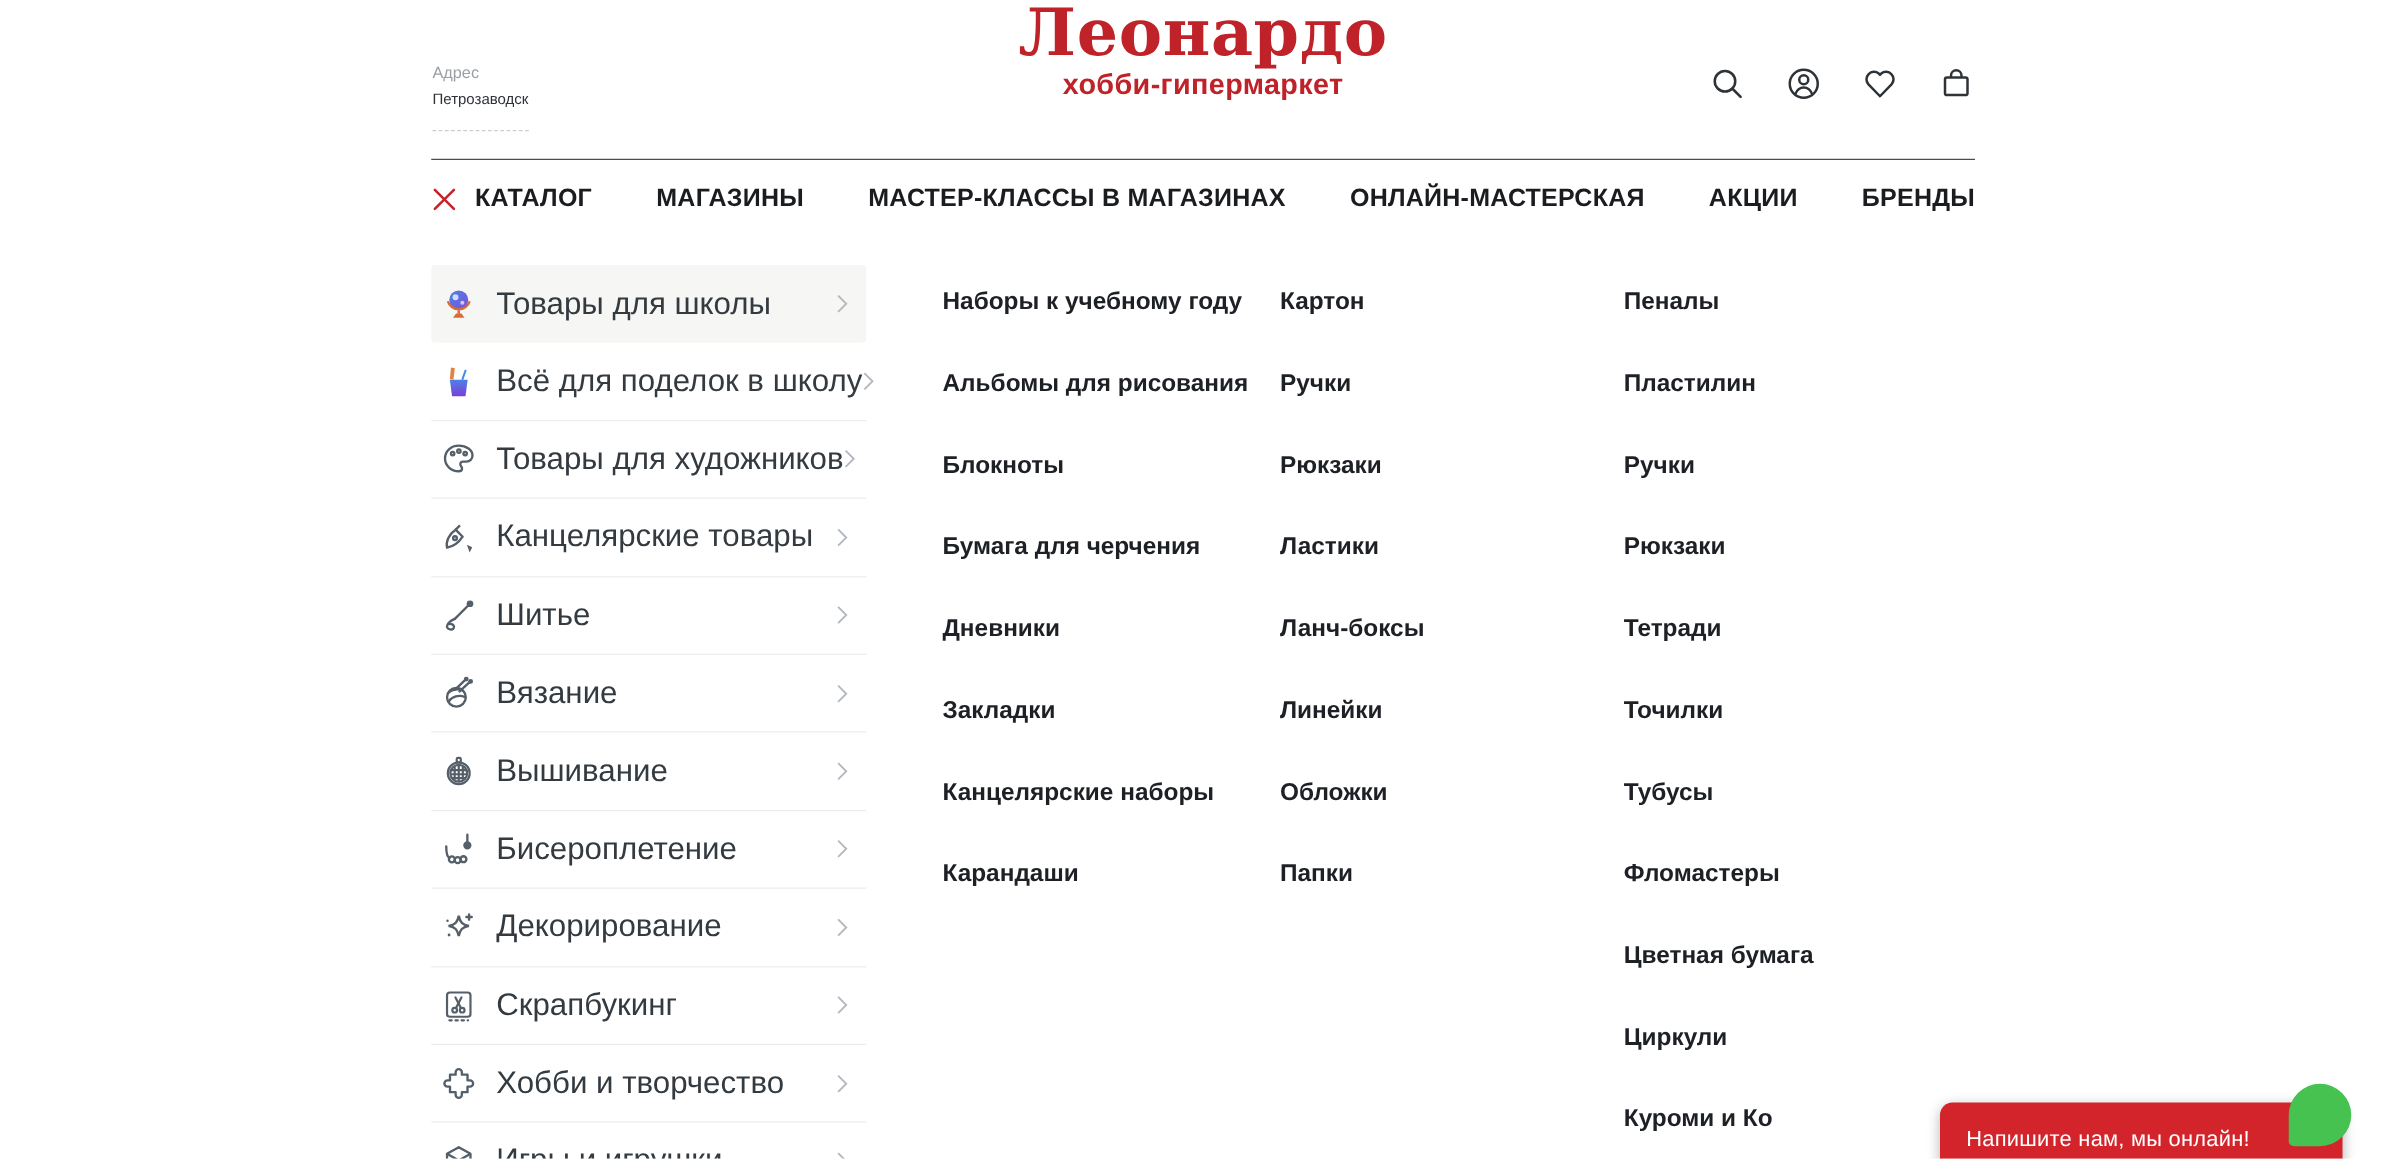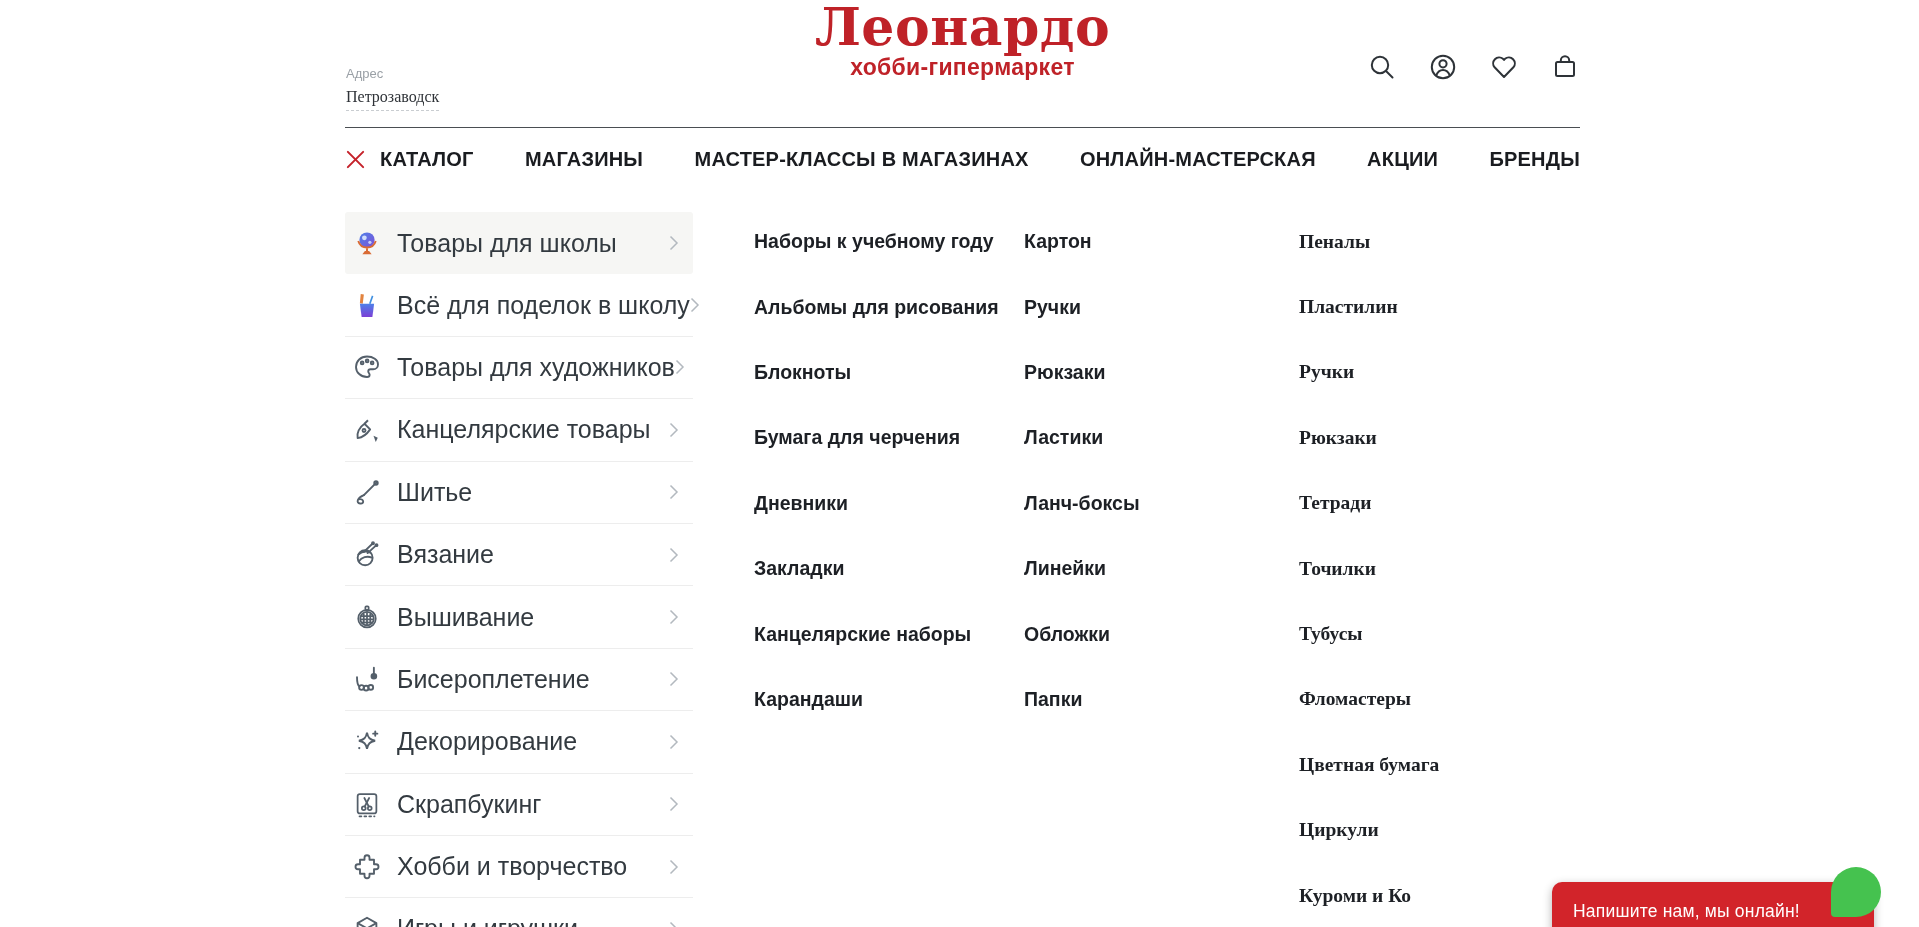--- a/index.html
+++ b/index.html
@@ -4,23 +4,23 @@
 <style>
   * { margin:0; padding:0; box-sizing:border-box; }
   html,body { background:#ffffff; }
   .page {
     position:relative; width:1919px; height:927px; overflow:hidden;
     background:#ffffff; font-family:"Liberation Sans", sans-serif;
   }
   
   .header { position:relative; height:128px; width:1919px; }
   .header-inner { position:relative; width:1235px; margin-left:345px; height:100%; }
-  .address { position:absolute; left:1px; top:66px; }
+  .address { position:absolute; left:1px; top:50px; }
   .address-label { font-size:13px; color:#9aa0a6; }
-  .address-value { display:inline-block; margin-top:7px; font-size:16px; color:#2f3338; cursor:pointer; border-bottom:1px dashed #c9cdd1; padding-bottom:4px;font-family:Liberation Serif, serif; }
+  .address-value { display:inline-block; margin-top:7px; font-size:12px; color:#2f3338; cursor:pointer; border-bottom:1px dashed #c9cdd1; padding-bottom:18px; }
   .logo { position:absolute; left:50%; top:0; transform:translateX(-50%); text-align:center; color:#bf2228; cursor:pointer; }
   .logo-title { font-family:"DejaVu Serif", serif; font-weight:bold; font-size:52px; line-height:1.02; letter-spacing:0.5px; }
   .logo-subtitle { font-size:23px; font-weight:bold; letter-spacing:0.3px; margin-top:1px; }
   .header-icons { position:absolute; right:0; top:52px; display:flex; gap:31px; align-items:center; }
   .hicon { width:30px; height:30px; cursor:pointer; color:#2e3338; }
   .hicon svg { width:100%; height:100%; display:block; }
   .header-rule { position:absolute; left:345px; top:127px; width:1235px; height:0; border-top:1px solid #4a4e52; }
   
   .nav { width:1235px; margin:20px 0 0 345px; display:flex; align-items:center; justify-content:space-between; }
   .nav-item { font-size:20px; font-weight:bold; color:#1a1c20; letter-spacing:0.2px; cursor:pointer; white-space:nowrap; }
@@ -33,21 +33,21 @@
   .side-row.active { background:#f6f6f4; border-bottom:none; border-radius:3px; height:62.4px; }
   .side-icon { width:30px; height:30px; flex:none; margin-right:15px; color:#545f6a; }
   .side-icon svg { width:100%; height:100%; display:block; }
   .side-label { flex:1; font-size:25px; color:#333a40; white-space:nowrap; }
   .side-chevron { width:10px; height:16px; flex:none; color:#b3b9bf; }
   .side-chevron svg { width:100%; height:100%; display:block; }
   
   .columns { display:flex; margin-left:61px; margin-top:-3px;justify-content:space-between; }
   .col { width:270px; }
   .col.c2 { width:275px; }
-  .col.c3 { width:285px;font-family:Liberation Serif, serif; }
+  .col.c3 { width:285px; }
   .sublink { display:flex; align-items:center; height:65.4px; font-size:19.5px; font-weight:bold; color:#1d2025; cursor:pointer; white-space:nowrap; }
   
   .chat { position:absolute; left:1552px; top:882px; width:322px; height:58px;
     background:#d2242a; border-radius:10px; box-shadow:0 3px 10px rgba(0,0,0,0.3);
     display:flex; align-items:center; padding-left:21px; cursor:pointer; }
   .chat-label { color:#ffffff; font-weight:normal; font-size:17.5px; letter-spacing:0.2px; }
   .chat-leaf { position:absolute; right:-7px; top:-15px; width:50px; height:50px;
     background:#45c24f; border-radius:50% 50% 50% 4px; }
 </style>
 </head>

